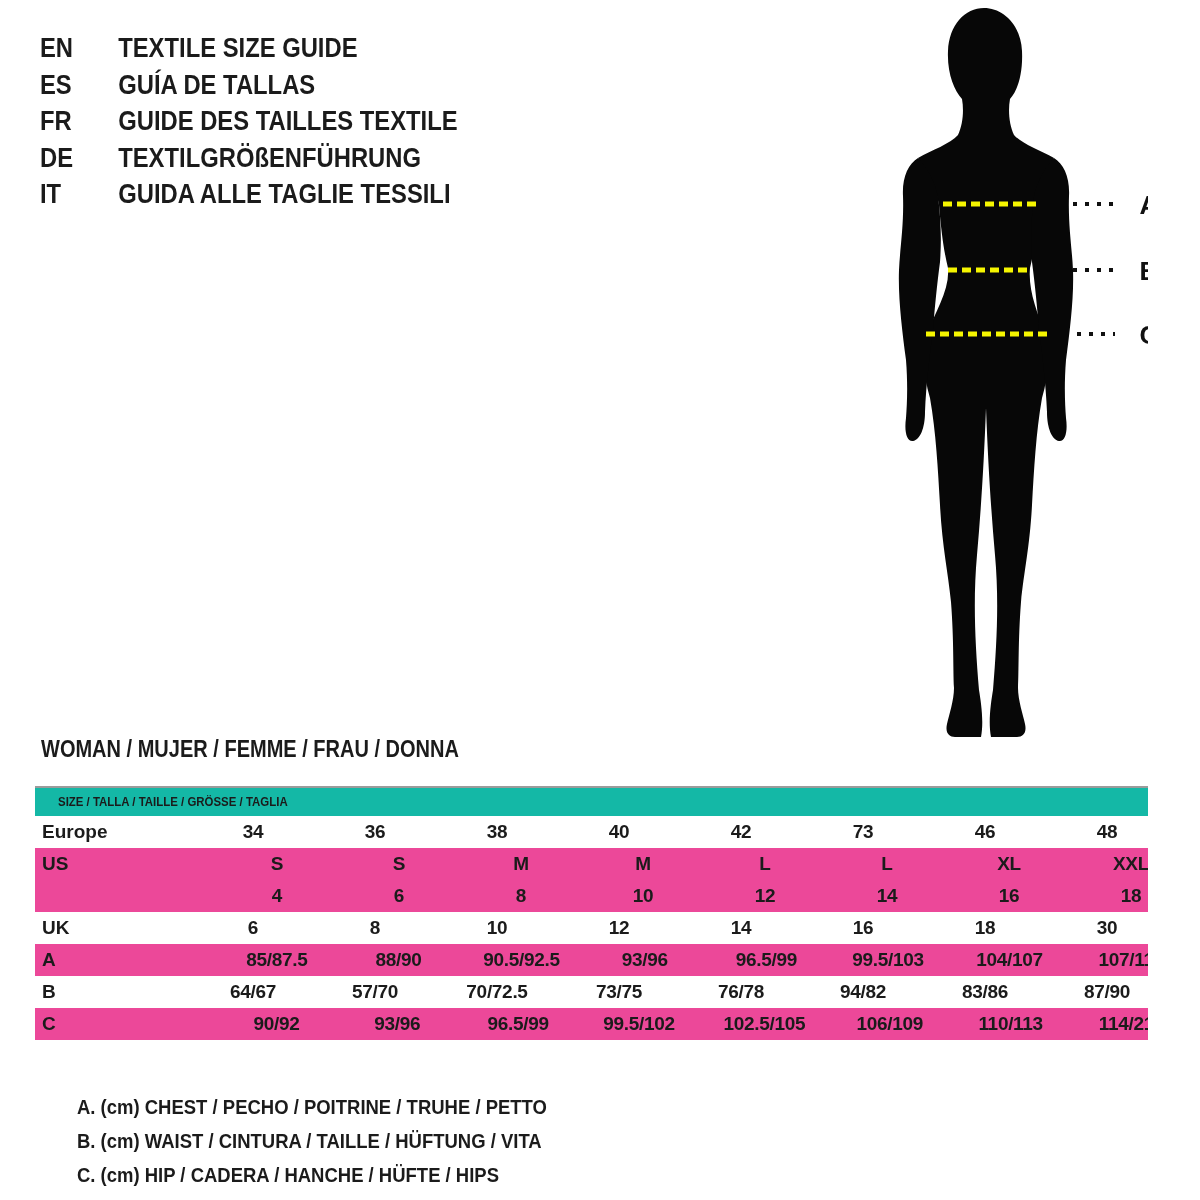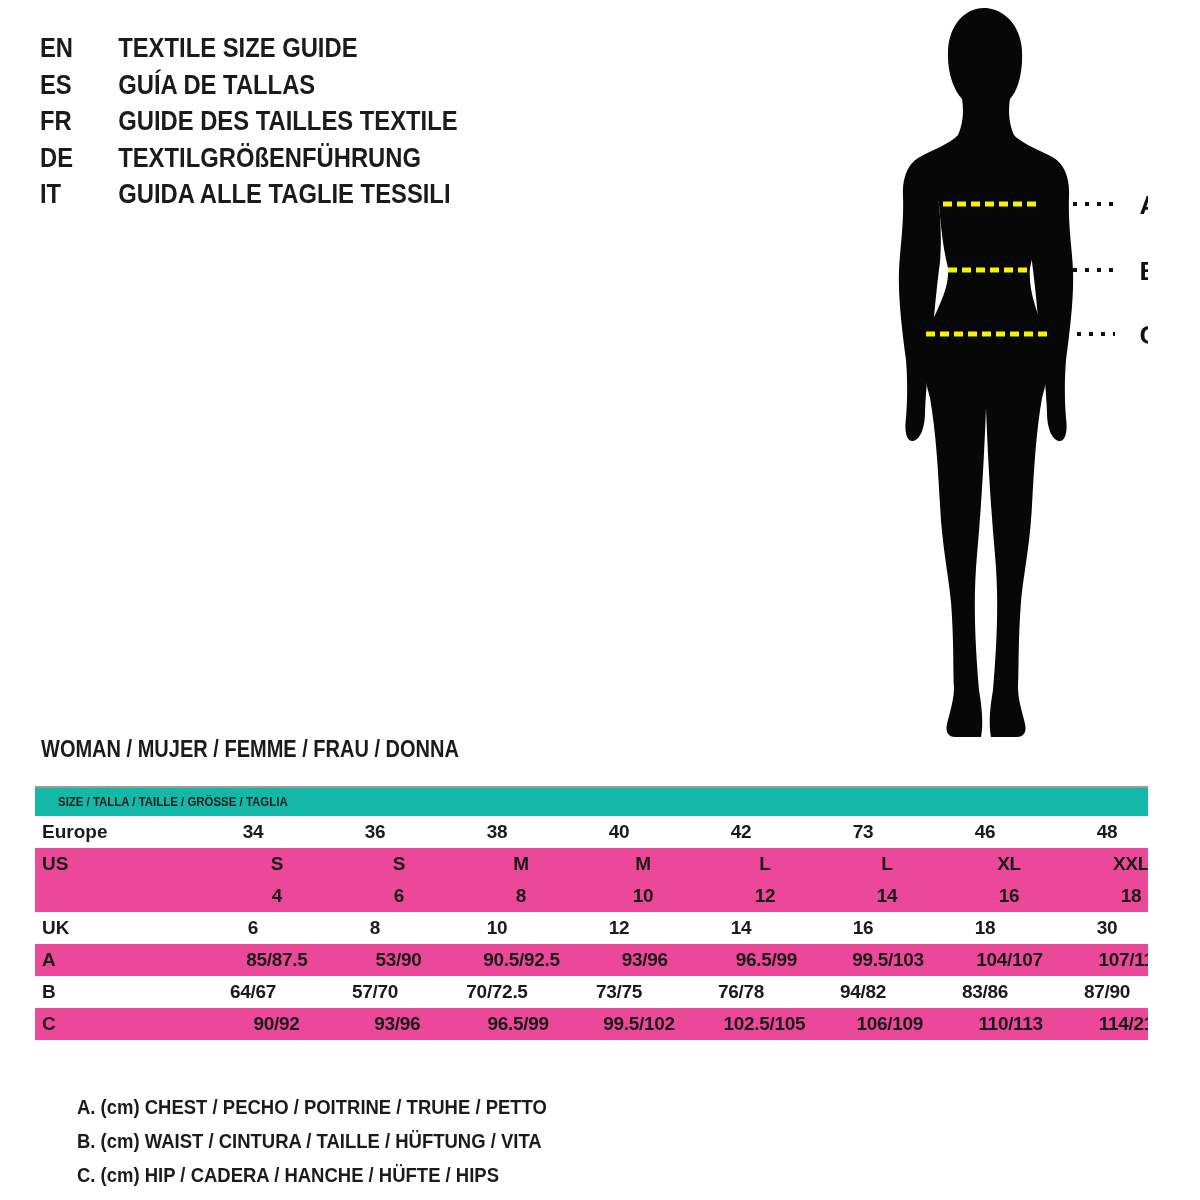--- a/index.html
+++ b/index.html
@@ -195,21 +195,21 @@
       <div class="t-cell">12</div>
       <div class="t-cell">14</div>
       <div class="t-cell">16</div>
       <div class="t-cell">18</div>
       <div class="t-cell">30</div>
     </div>
 
     <div class="t-row shade">
       <div class="t-label">A</div>
       <div class="t-cell">85/87.5</div>
-      <div class="t-cell">53/90</div>
+      <div class="t-cell">88/90</div>
       <div class="t-cell">90.5/92.5</div>
       <div class="t-cell">93/96</div>
       <div class="t-cell">96.5/99</div>
       <div class="t-cell">99.5/103</div>
       <div class="t-cell">104/107</div>
       <div class="t-cell">107/110</div>
     </div>
 
     <div class="t-row">
       <div class="t-label">B</div>

